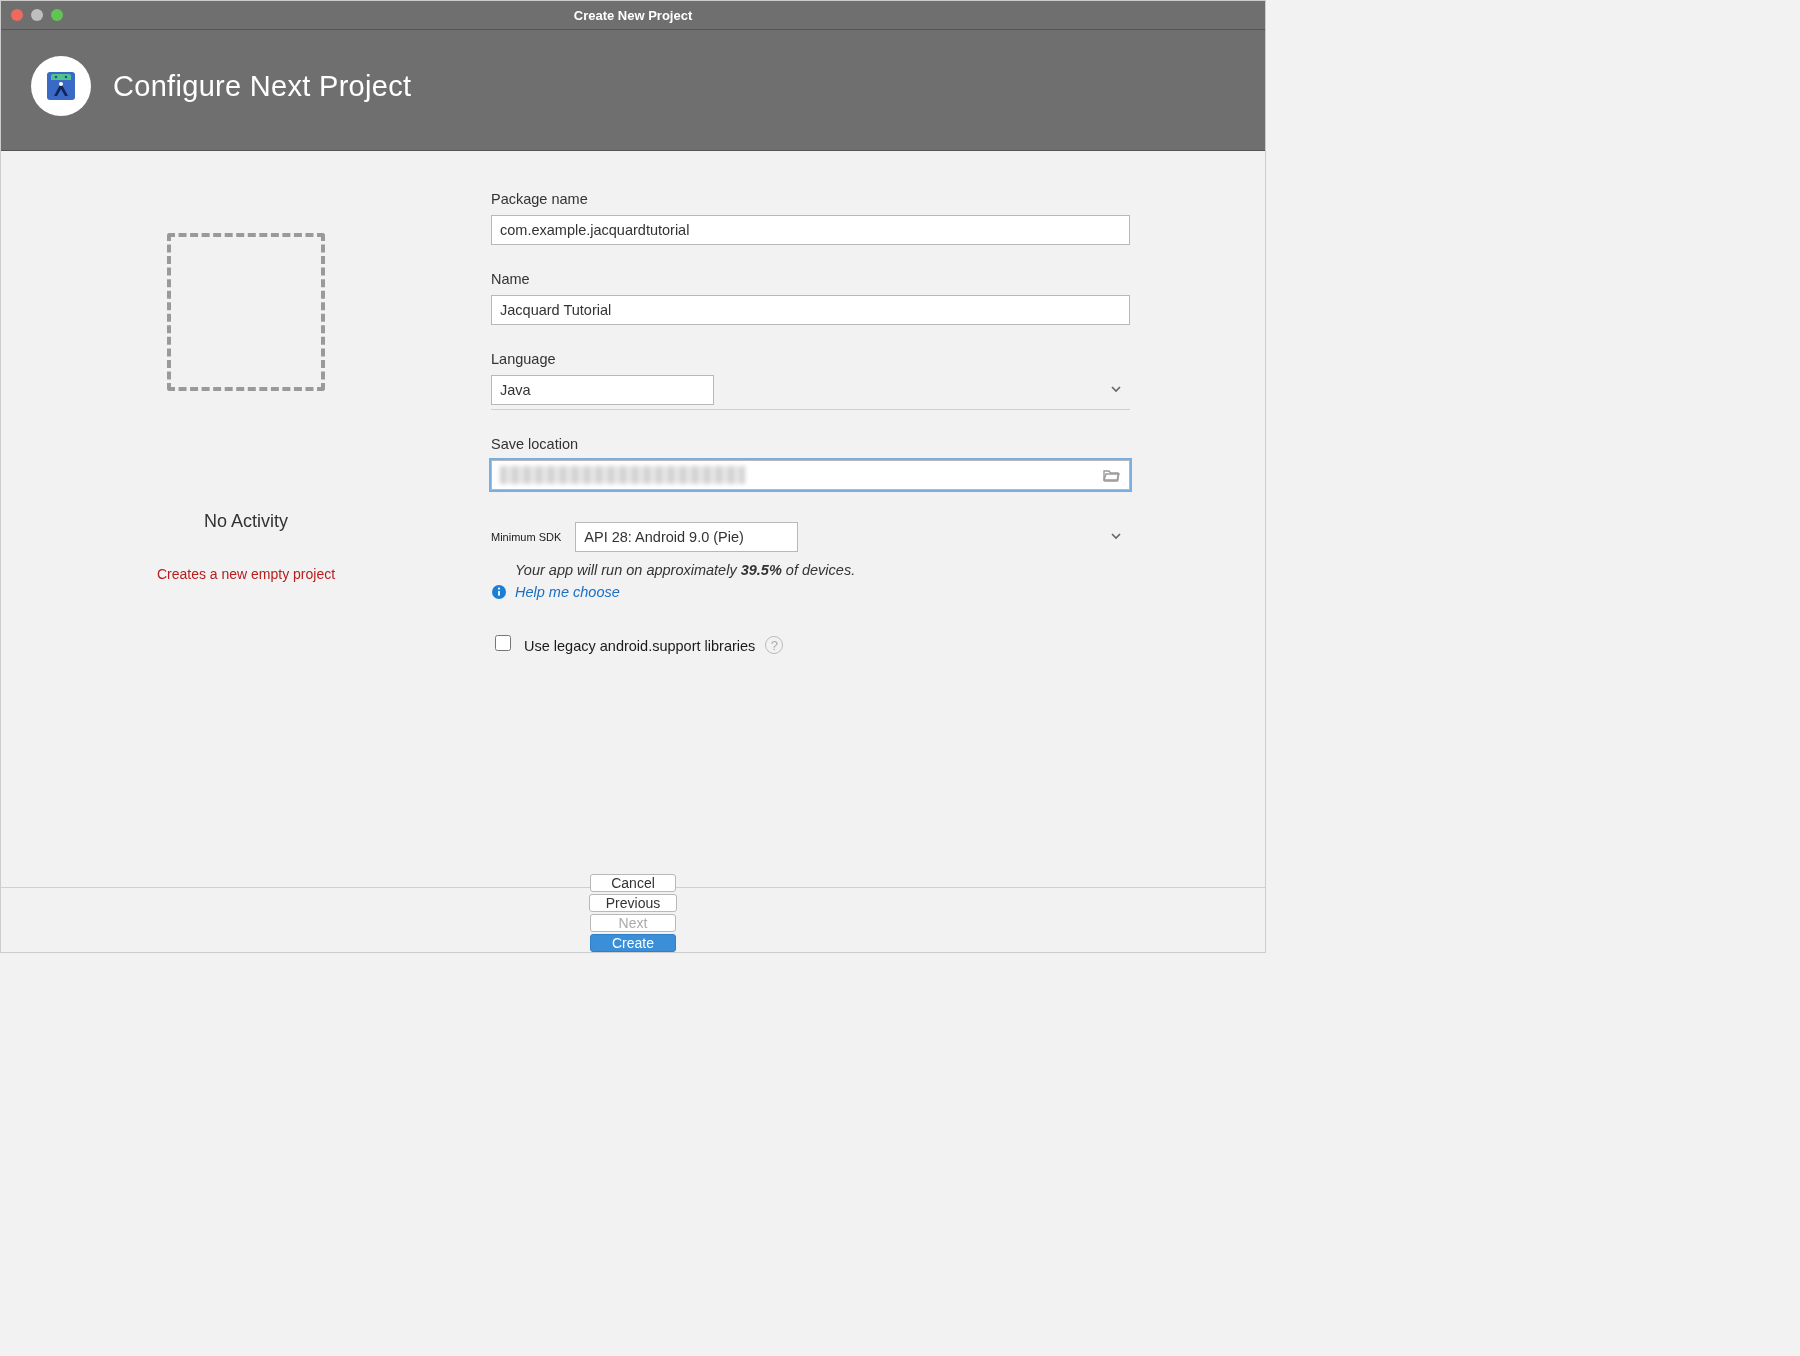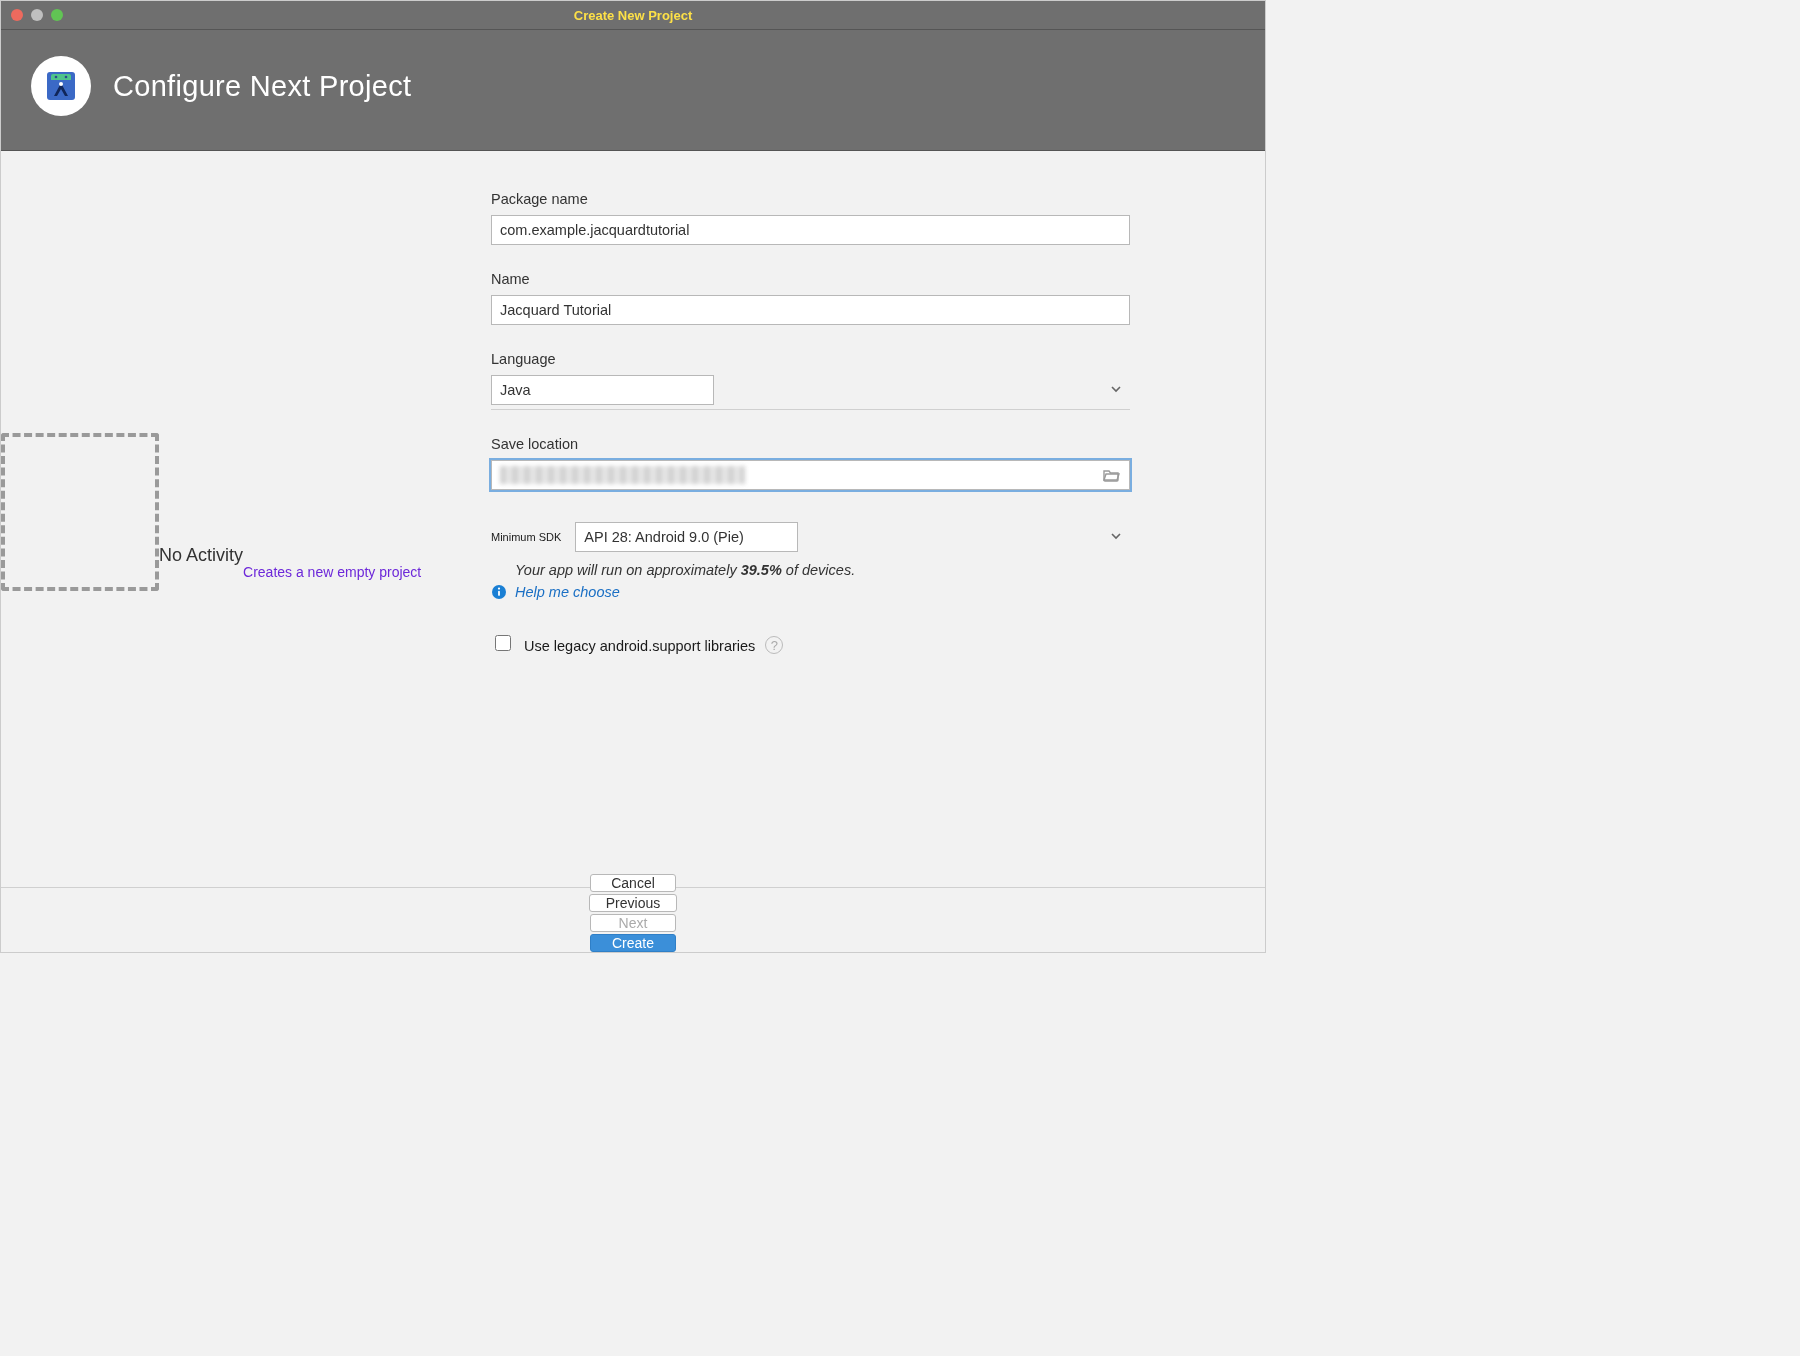--- a/index.html
+++ b/index.html
@@ -21,33 +21,33 @@
   html,body{margin:0;padding:0;font-family:-apple-system,BlinkMacSystemFont,"Segoe UI",Arial,sans-serif;font-size:14px;color:var(--text);background:var(--bg-body);}
   .window{width:1266px;height:953px;display:flex;flex-direction:column;border:1px solid #ccc;box-sizing:border-box;overflow:hidden;}
 
   
   .titlebar{height:28px;background:var(--bg-titlebar);display:flex;align-items:center;position:relative;border-bottom:1px solid #555;}
   .traffic{display:flex;gap:8px;padding-left:10px;}
   .traffic .dot{width:12px;height:12px;border-radius:50%;}
   .dot.close{background:var(--close);}
   .dot.min{background:var(--min);}
   .dot.max{background:var(--max);}
-  .titlebar .title{position:absolute;left:0;right:0;text-align:center;color:#fde047;font-size:13px;font-weight:600;pointer-events:none;}
+  .titlebar .title{position:absolute;left:0;right:0;text-align:center;color:#ffffff;font-size:13px;font-weight:600;pointer-events:none;}
 
   
   .header{background:var(--bg-header);padding:26px 30px 34px;display:flex;align-items:center;gap:22px;border-bottom:1px solid #555;}
   .logo-wrap{width:60px;height:60px;border-radius:50%;background:#fff;display:flex;align-items:center;justify-content:center;}
   .header h1{margin:0;color:#fff;font-weight:400;font-size:29px;letter-spacing:.3px;}
 
   
   .body{flex:1;display:flex;background:var(--bg-body);overflow:hidden;}
-  .left{width:490px;display:flex;flex-direction:row;align-items:center;padding-top:106px;}
+  .left{width:490px;display:flex;flex-direction:column;align-items:center;padding-top:82px;}
   .preview{width:150px;height:150px;border:4px dashed #9a9a9a;border-radius:3px;margin-bottom:120px;}
   .left .ptitle{font-size:18px;color:#333;margin-bottom:34px;}
-  .left .psub{font-size:14px;color:#6d28d9;}
+  .left .psub{font-size:14px;color:#b91c1c;}
 
   .form{flex:1;padding:40px 135px 0 0;display:flex;flex-direction:column;gap:8px;}
   .field{display:flex;flex-direction:column;margin-bottom:18px;}
   .field > label{font-size:14.5px;color:#333;margin-bottom:8px;}
   .input{height:28px;border:1px solid var(--border);background:#fff;padding:0 8px;font-size:14.5px;color:#333;outline:none;}
   .input.select{appearance:none;-webkit-appearance:none;background:#fff;padding-right:26px;}
   .select-wrap{position:relative;border-bottom:1px solid var(--border-light);padding-bottom:4px;}
   .select-wrap .caret{position:absolute;right:8px;top:8px;pointer-events:none;}
   .select-wrap.no-underline{border-bottom:none;padding-bottom:0;}
 

